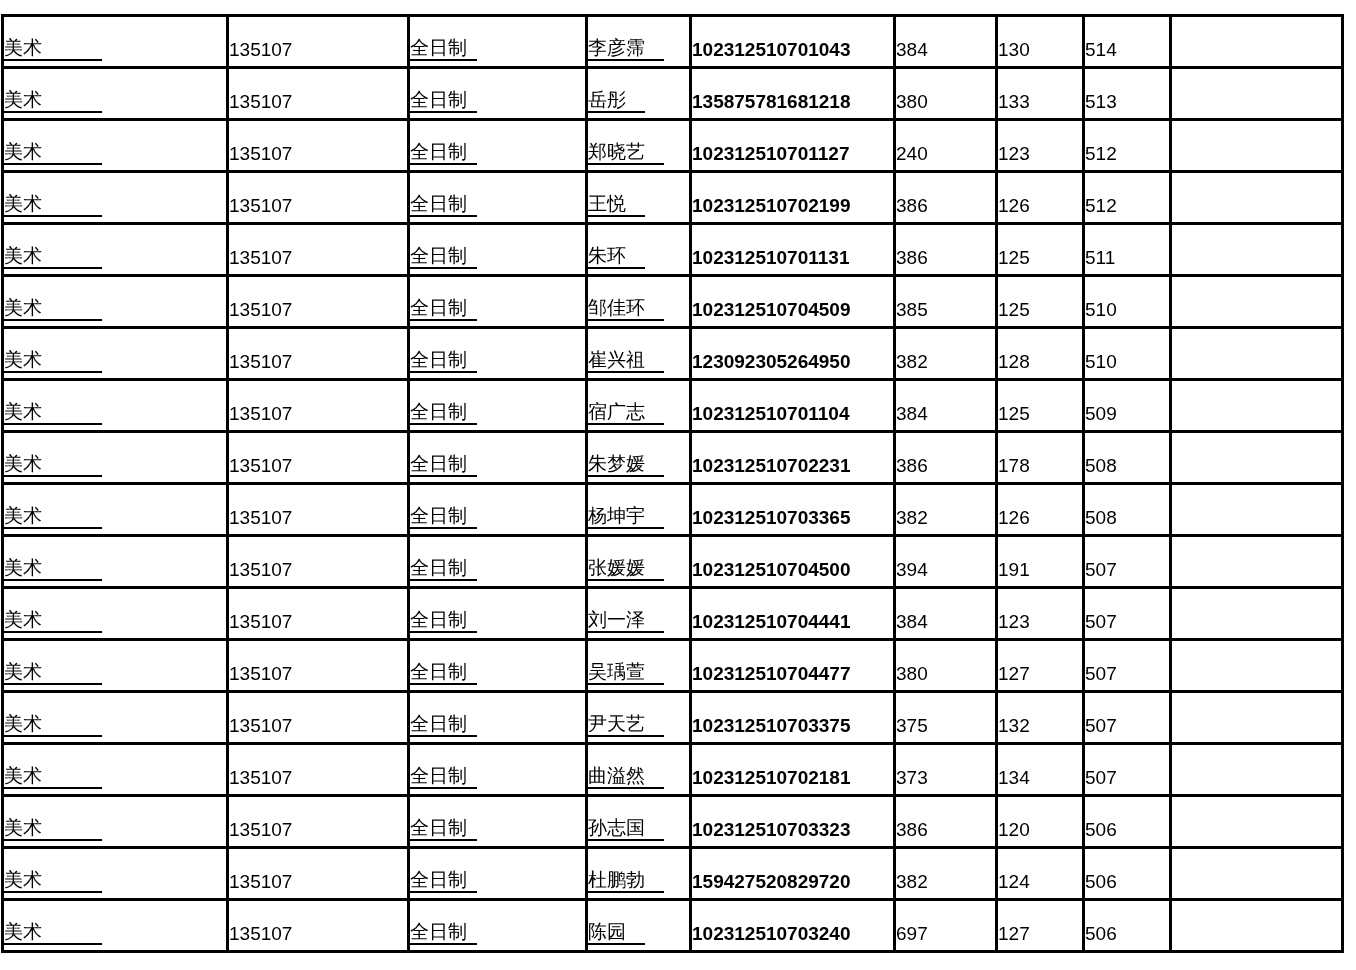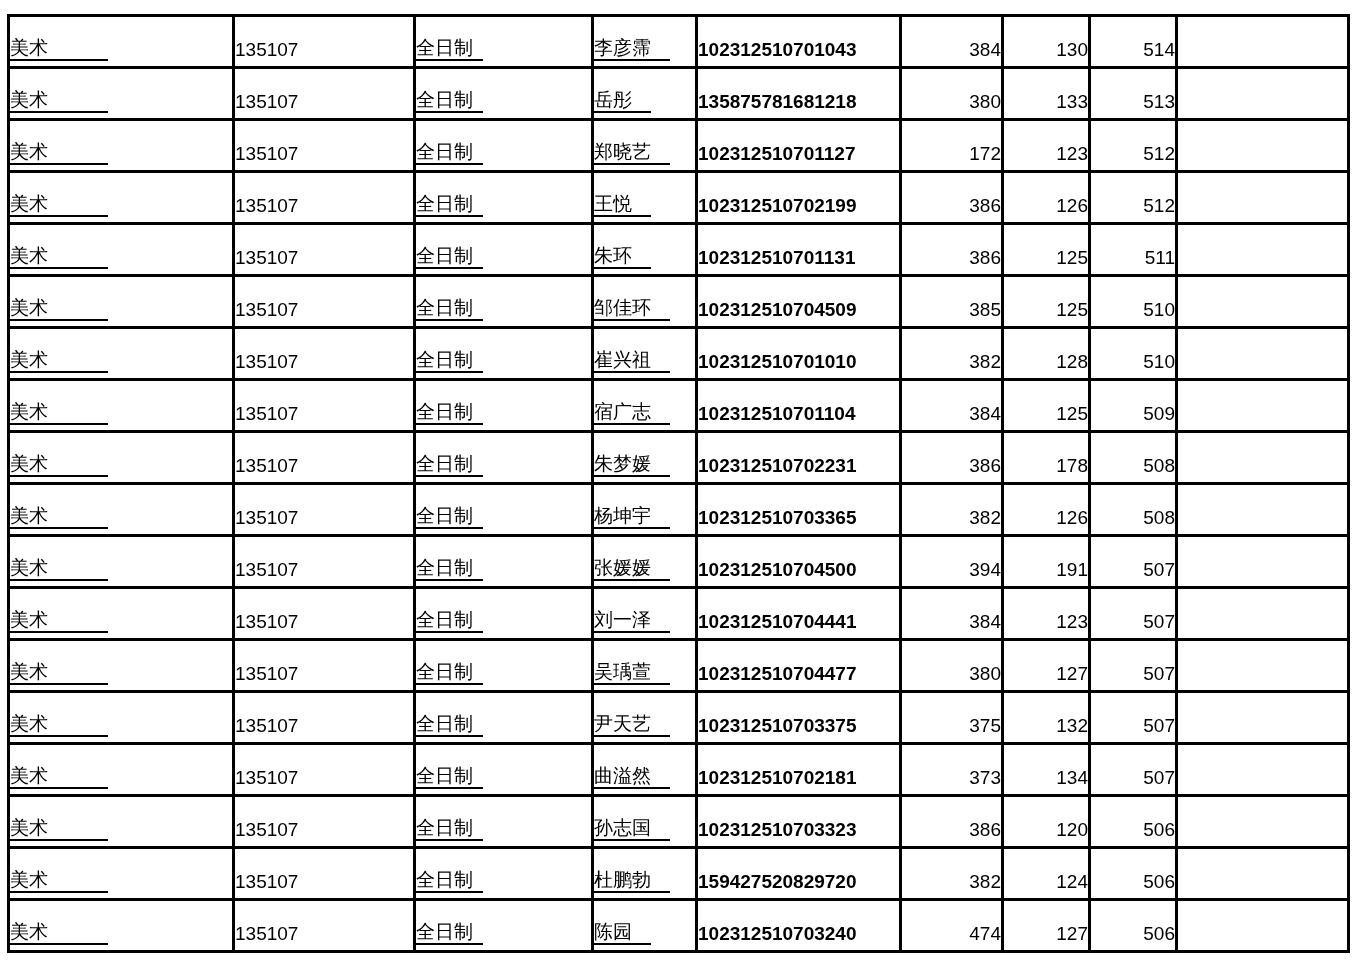--- a/index.html
+++ b/index.html
@@ -10,21 +10,21 @@
     width: 1356px;
     height: 970px;
     background: #ffffff;
     overflow: hidden;
     font-family: "Liberation Sans", sans-serif;
     color: #000000;
   }
   .sheet {
     position: absolute;
     top: 14px;
-    left: 7px;
+    left: 1px;
   }
   table.grid {
     border-collapse: collapse;
     table-layout: fixed;
     width: 1341px;
   }
   table.grid tr {
     height: 52px;
   }
   table.grid td {
@@ -35,21 +35,21 @@
     line-height: 23px;
     white-space: nowrap;
     overflow: hidden;
     background: #ffffff;
   }
   td.c-major   { padding-left: 3px; }
   td.c-code    { padding-left: 7px; }
   td.c-mode    { padding-left: 3px; }
   td.c-name    { padding-left: 5px; }
   td.c-examno  { padding-left: 5px; font-weight: bold; }
-  td.c-s1, td.c-s2, td.c-total { text-align: right; padding-right: 5px; }
+  td.c-s1, td.c-s2, td.c-total { text-align: left; padding-right: 5px; }
   td.c-blank   { }
   .u {
     display: inline-block;
     border-bottom: 2px solid #000000;
   }
   td.c-major .u { min-width: 98px; }
   td.c-mode  .u { padding-right: 10px; text-align: center; }
   td.c-name  .u { padding-right: 19px; }
 </style>
 </head>
@@ -90,21 +90,21 @@
           <td class="c-s2">133</td>
           <td class="c-total">513</td>
           <td class="c-blank"></td>
         </tr>
         <tr>
           <td class="c-major"><span class="u">美术</span></td>
           <td class="c-code">135107</td>
           <td class="c-mode"><span class="u">全日制</span></td>
           <td class="c-name"><span class="u">郑晓艺</span></td>
           <td class="c-examno">102312510701127</td>
-          <td class="c-s1">172</td>
+          <td class="c-s1">240</td>
           <td class="c-s2">123</td>
           <td class="c-total">512</td>
           <td class="c-blank"></td>
         </tr>
         <tr>
           <td class="c-major"><span class="u">美术</span></td>
           <td class="c-code">135107</td>
           <td class="c-mode"><span class="u">全日制</span></td>
           <td class="c-name"><span class="u">王悦</span></td>
           <td class="c-examno">102312510702199</td>
@@ -133,21 +133,21 @@
           <td class="c-s1">385</td>
           <td class="c-s2">125</td>
           <td class="c-total">510</td>
           <td class="c-blank"></td>
         </tr>
         <tr>
           <td class="c-major"><span class="u">美术</span></td>
           <td class="c-code">135107</td>
           <td class="c-mode"><span class="u">全日制</span></td>
           <td class="c-name"><span class="u">崔兴祖</span></td>
-          <td class="c-examno">102312510701010</td>
+          <td class="c-examno">123092305264950</td>
           <td class="c-s1">382</td>
           <td class="c-s2">128</td>
           <td class="c-total">510</td>
           <td class="c-blank"></td>
         </tr>
         <tr>
           <td class="c-major"><span class="u">美术</span></td>
           <td class="c-code">135107</td>
           <td class="c-mode"><span class="u">全日制</span></td>
           <td class="c-name"><span class="u">宿广志</span></td>
@@ -255,20 +255,20 @@
           <td class="c-s2">124</td>
           <td class="c-total">506</td>
           <td class="c-blank"></td>
         </tr>
         <tr>
           <td class="c-major"><span class="u">美术</span></td>
           <td class="c-code">135107</td>
           <td class="c-mode"><span class="u">全日制</span></td>
           <td class="c-name"><span class="u">陈园</span></td>
           <td class="c-examno">102312510703240</td>
-          <td class="c-s1">474</td>
+          <td class="c-s1">697</td>
           <td class="c-s2">127</td>
           <td class="c-total">506</td>
           <td class="c-blank"></td>
         </tr>
       </tbody>
   </table>
 </div>
 
 </body></html>

